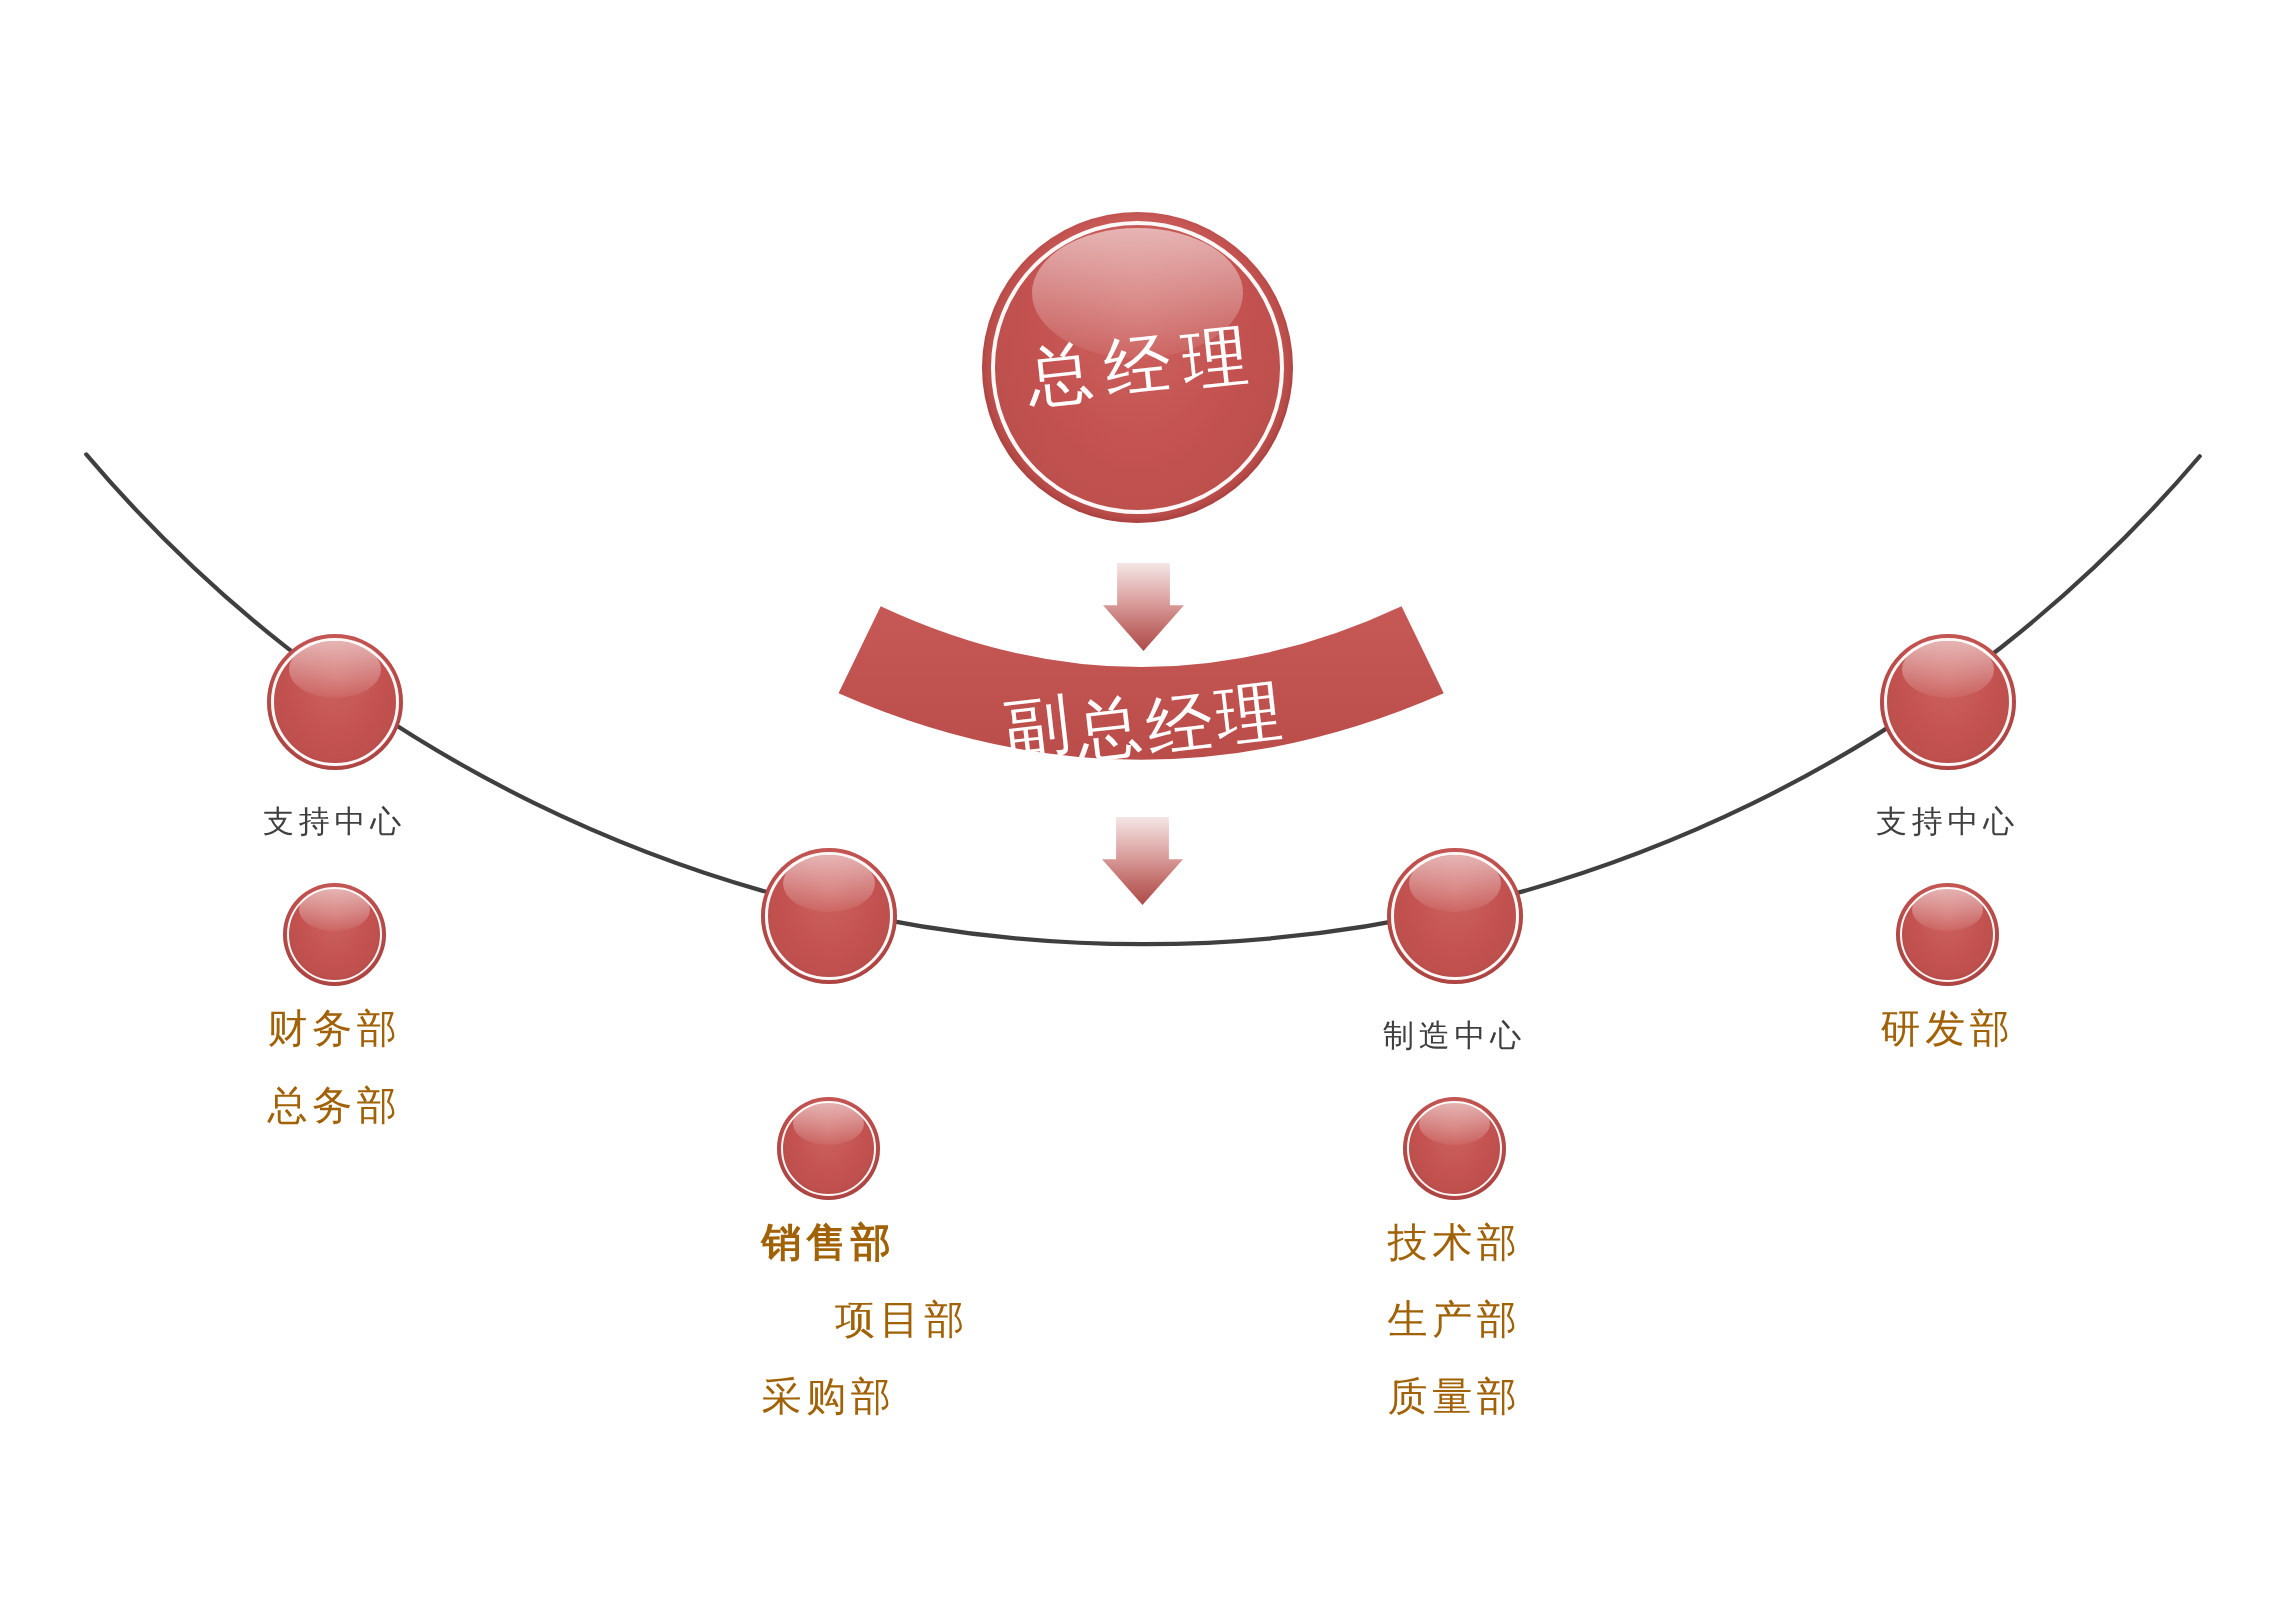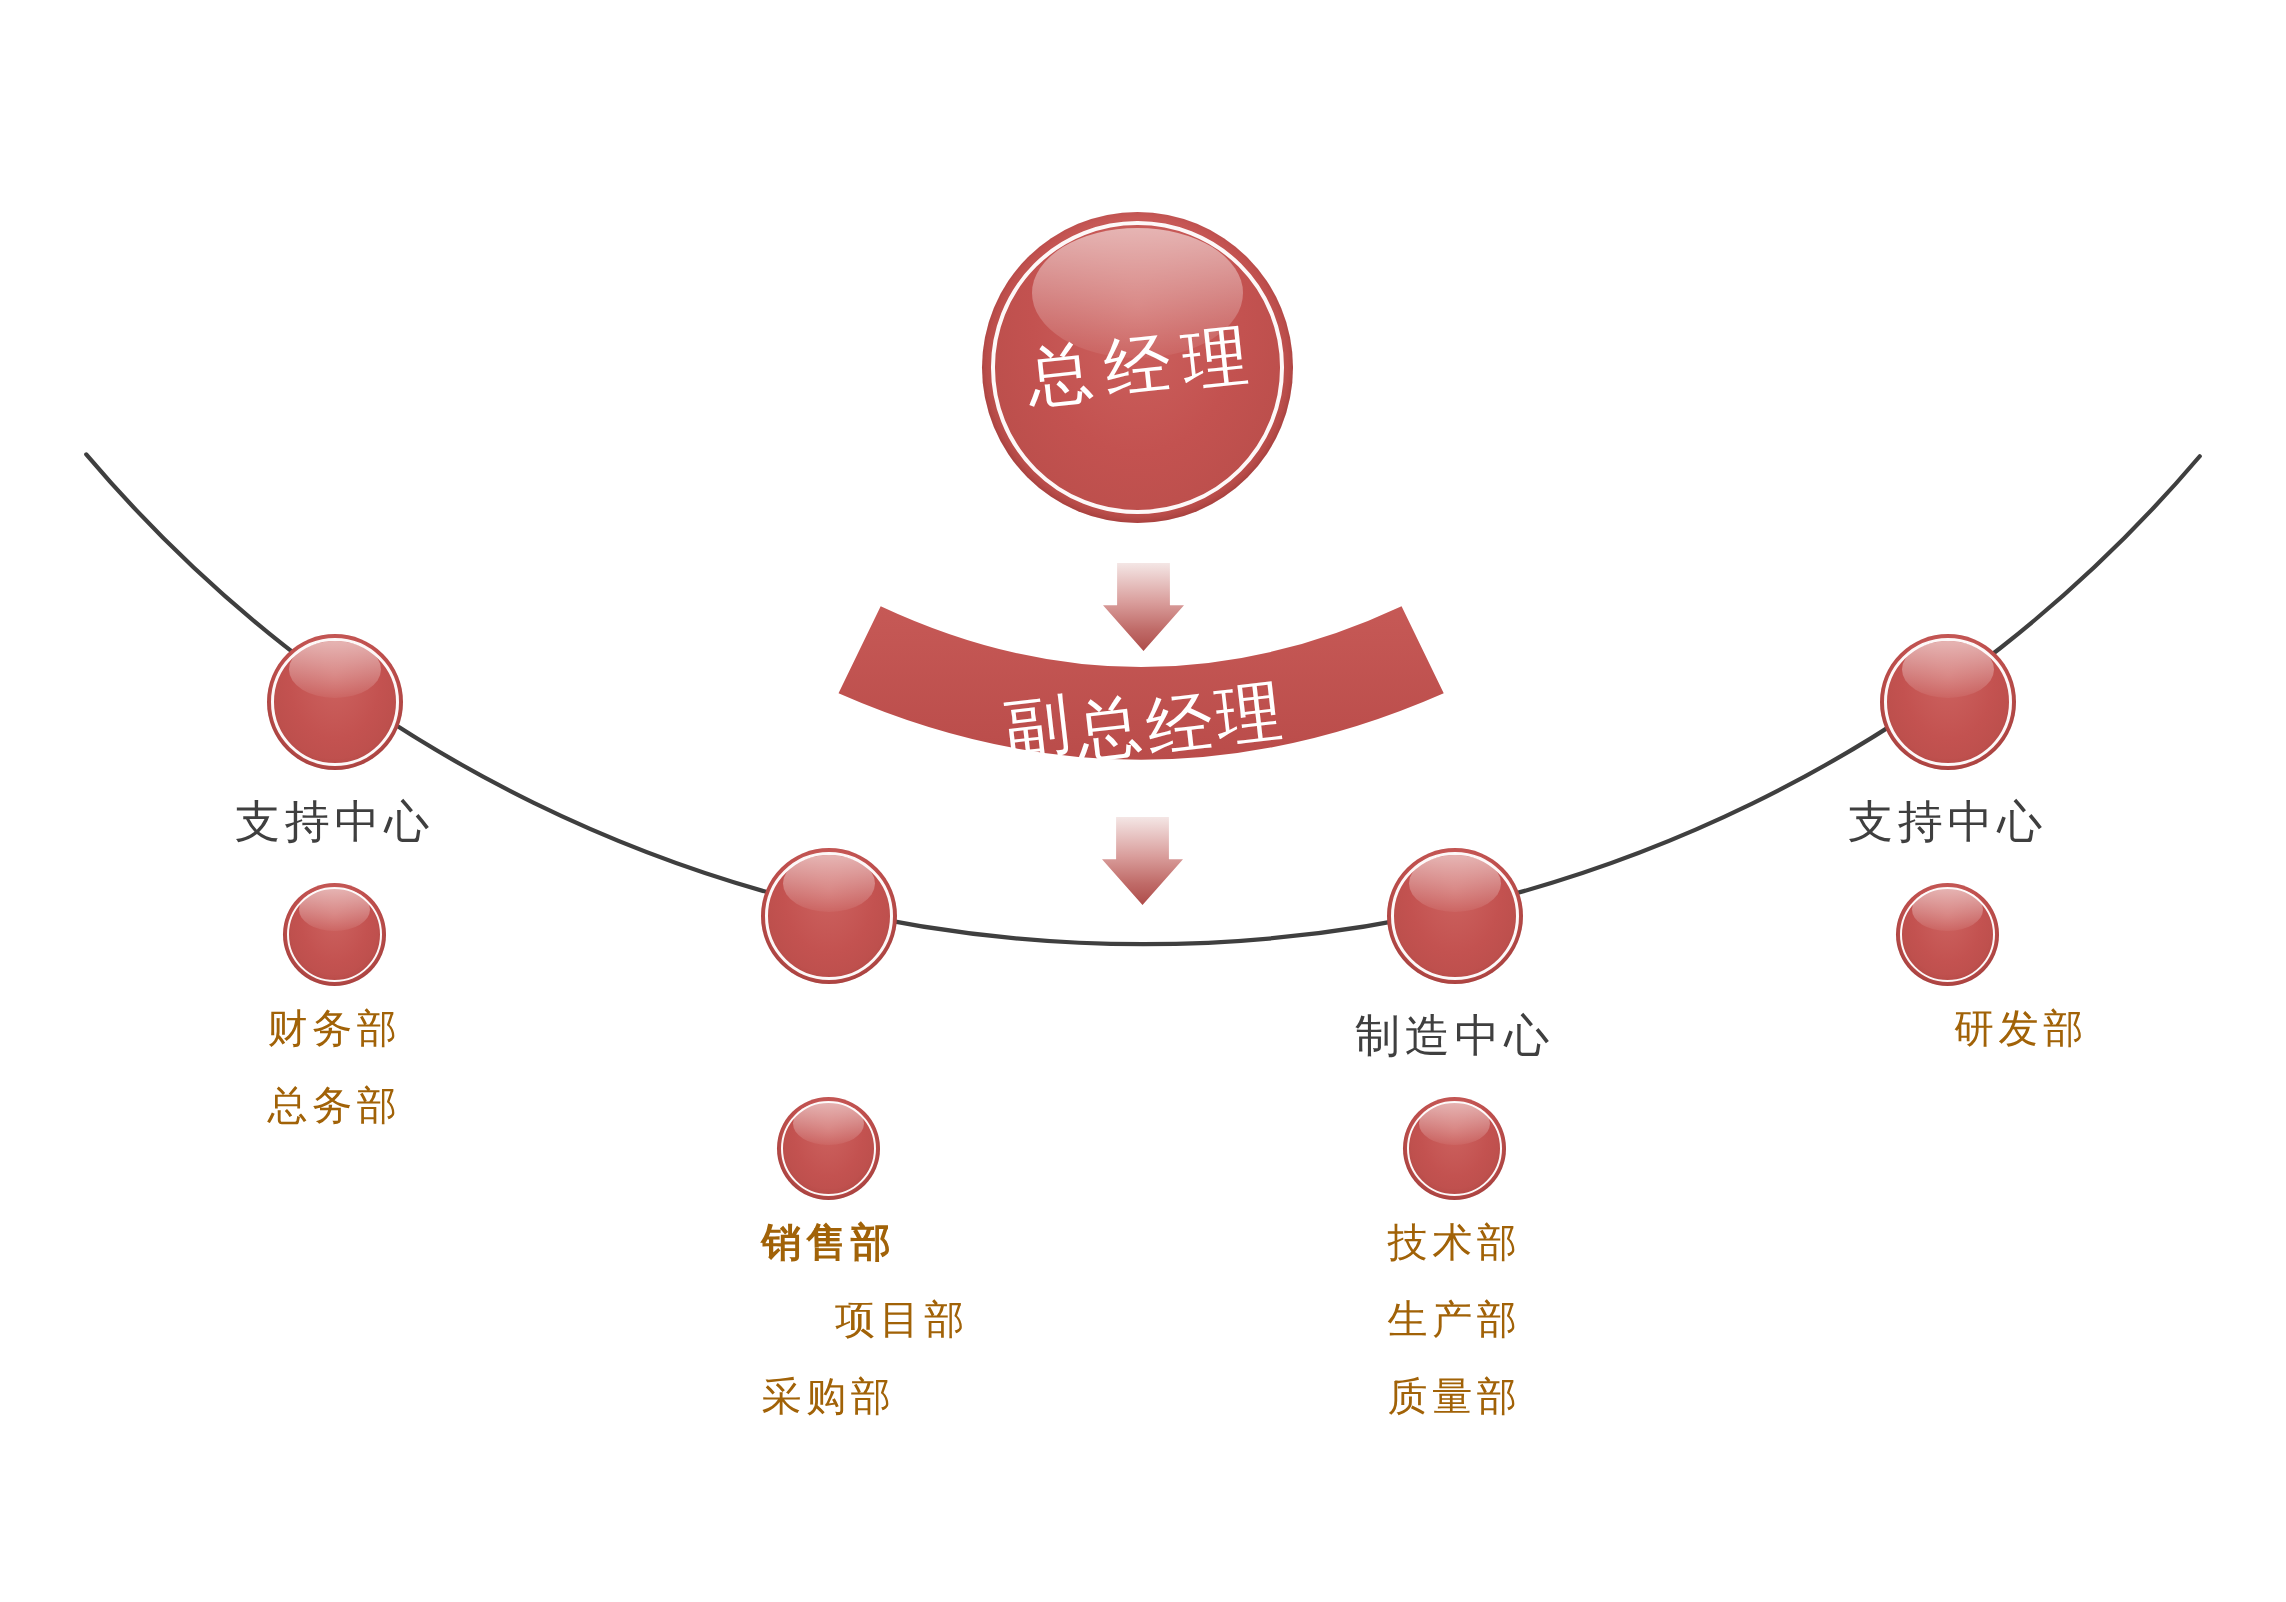--- a/index.html
+++ b/index.html
@@ -69,21 +69,21 @@
   
   .branch{position:absolute;width:281px;height:586px;}
   .branch-support{left:194px;top:634px;}
   .branch-business{left:688px;top:848px;}
   .branch-manufacturing{left:1314px;top:848px;}
   .branch-rnd{left:1807px;top:634px;}
   .branch .ball-node{left:73px;top:0;}
   .branch .ball-small{left:89px;top:249px;}
   .center-label{
     position:absolute;left:0;top:161px;width:281px;height:54px;line-height:54px;
-    text-align:center;font-size:45px;letter-spacing:4.7px;color:#3f3f3f;
+    text-align:center;font-size:31px;letter-spacing:4.7px;color:#3f3f3f;
     white-space:nowrap;
   }
   .dept{
     position:absolute;left:0;width:281px;height:47px;line-height:47px;
     text-align:center;font-size:40px;letter-spacing:4.7px;color:#a16207;
     white-space:nowrap;
   }
 </style>
 </head>
 <body>
@@ -143,18 +143,18 @@
         <div class="dept" style="top: 448px;">生产部</div>
         <div class="dept" style="top: 525px;">质量部</div>
       </div>
   </div>
 
   <div class="branch branch-rnd">
     <div class="ball ball-node"></div>
     <div class="center-label">支持中心</div>
     <div class="ball ball-small"></div>
     <div class="dept-list">
-        <div class="dept" style="top: 371px; text-align: right;">研发部</div>
+        <div class="dept" style="top: 371px;">研发部</div>
       </div>
   </div>
 
 </div>
 
 
 </body></html>

